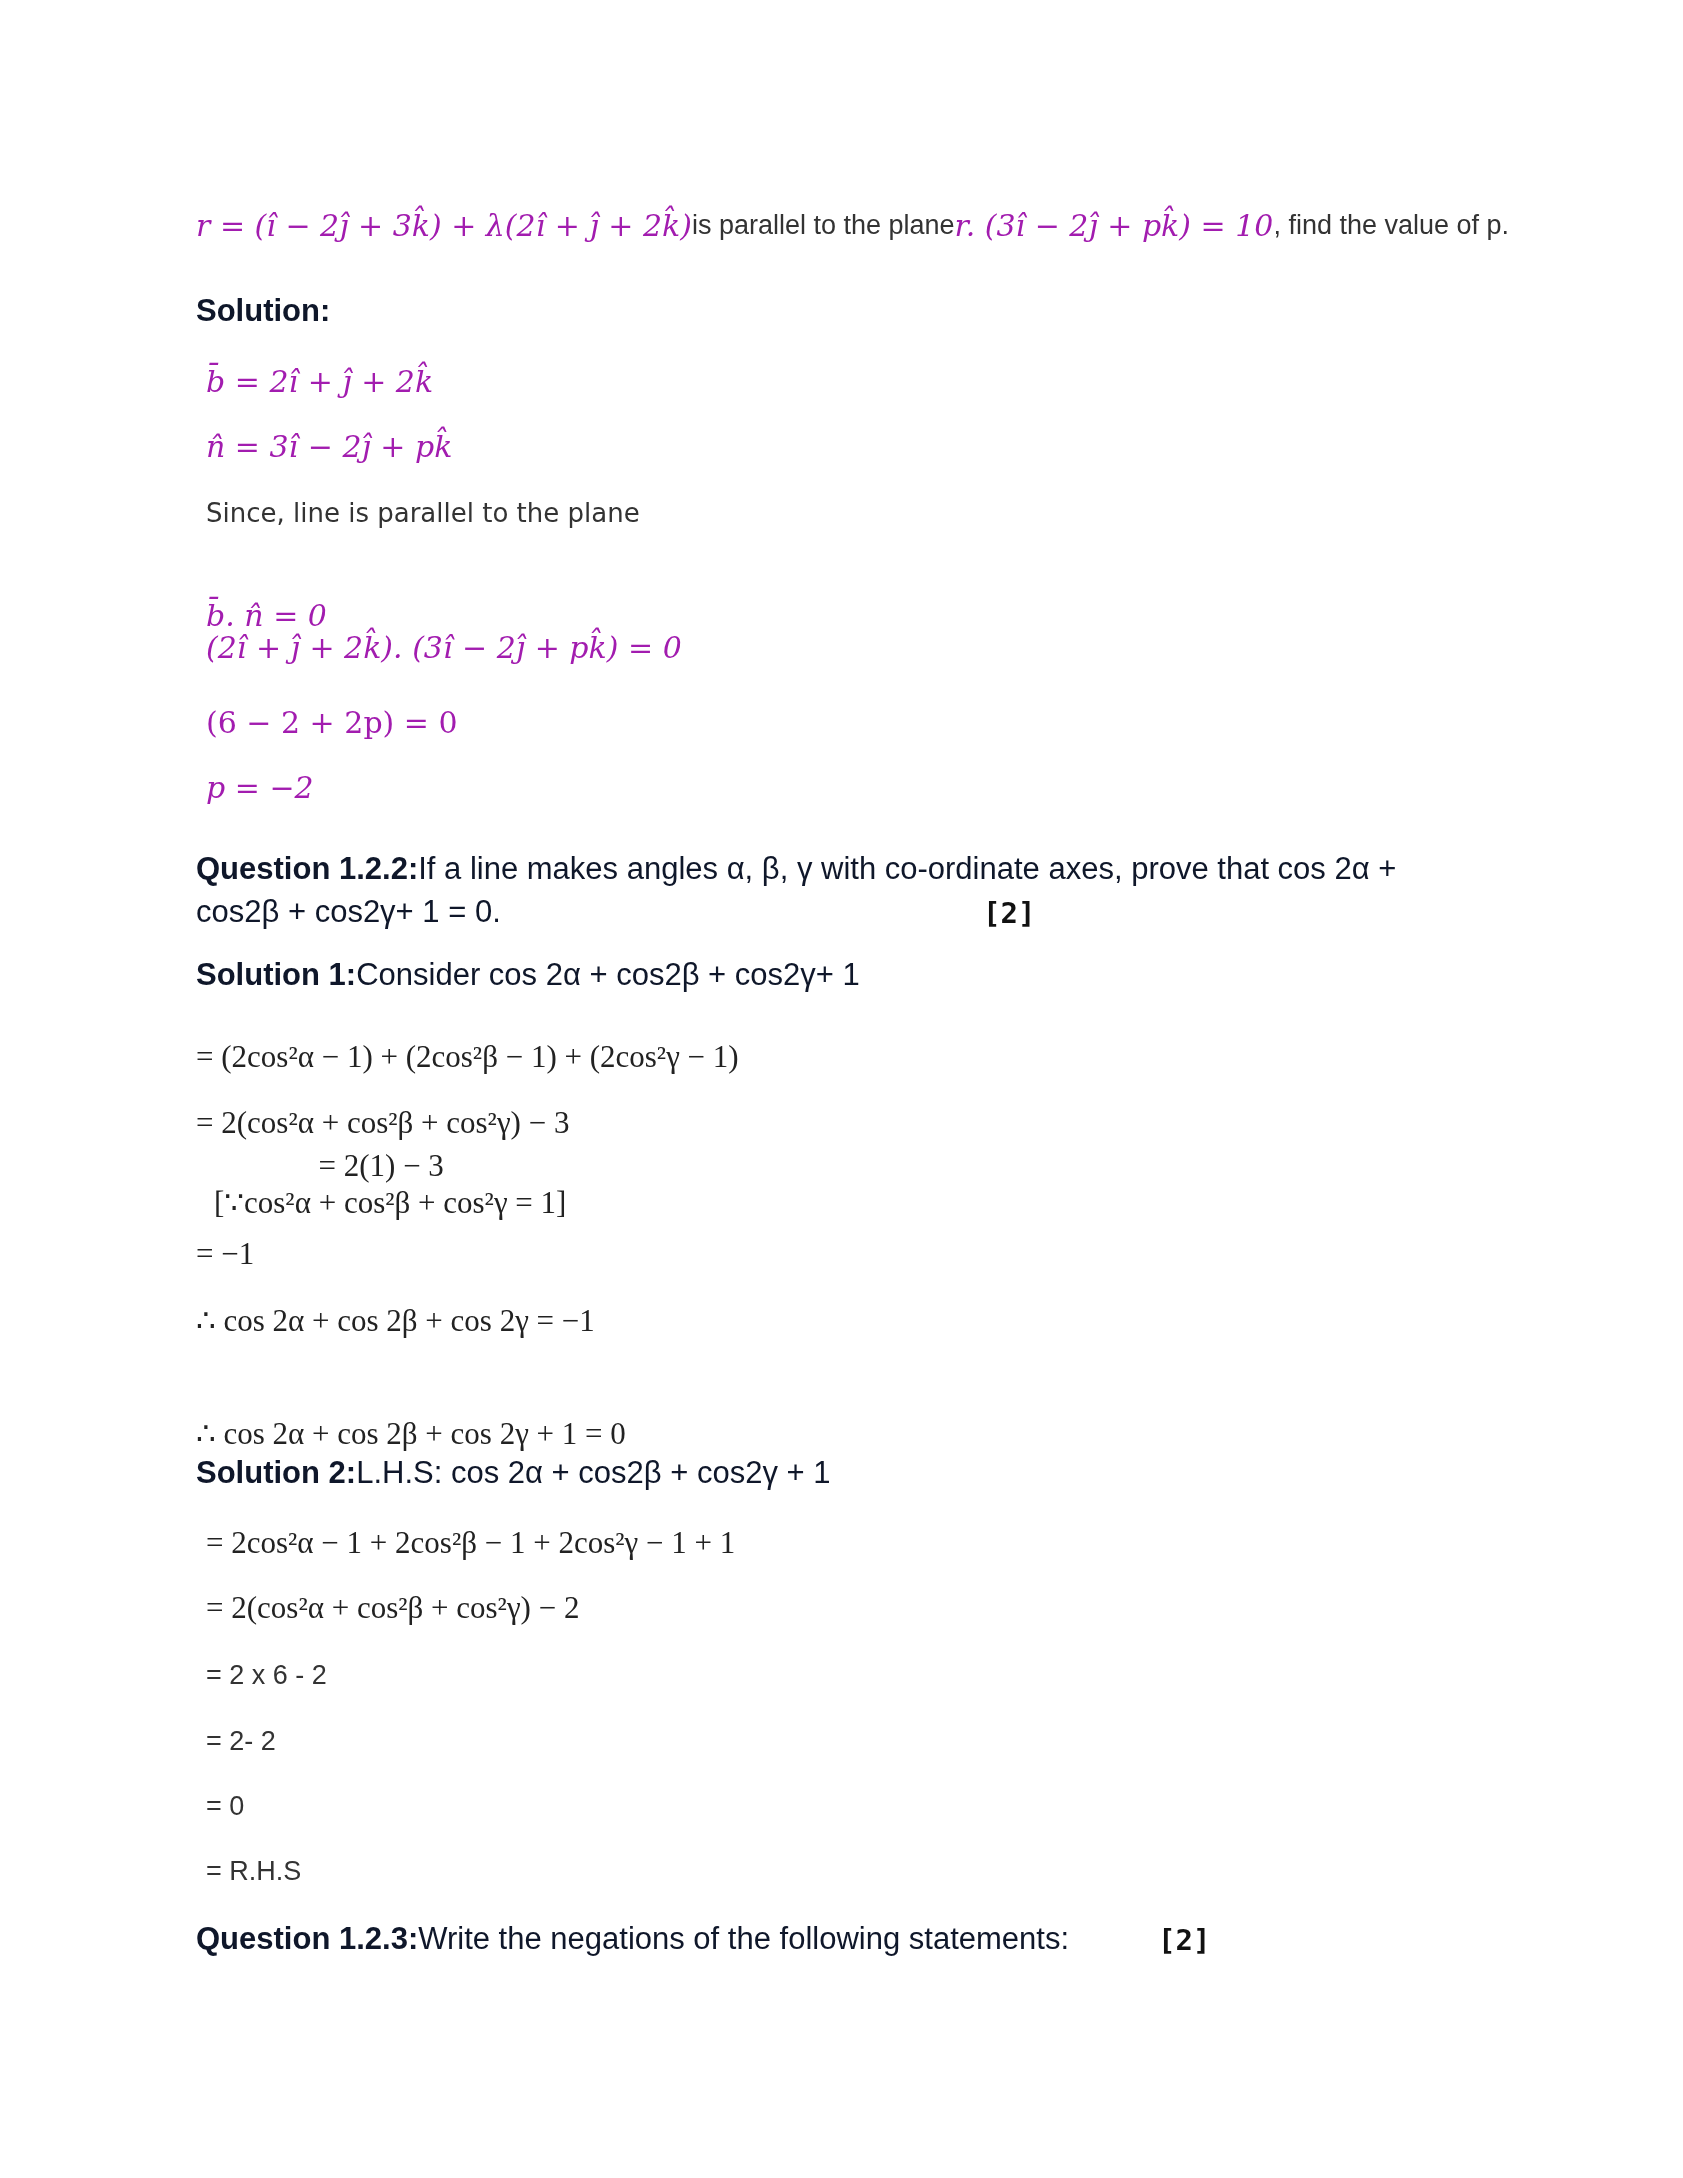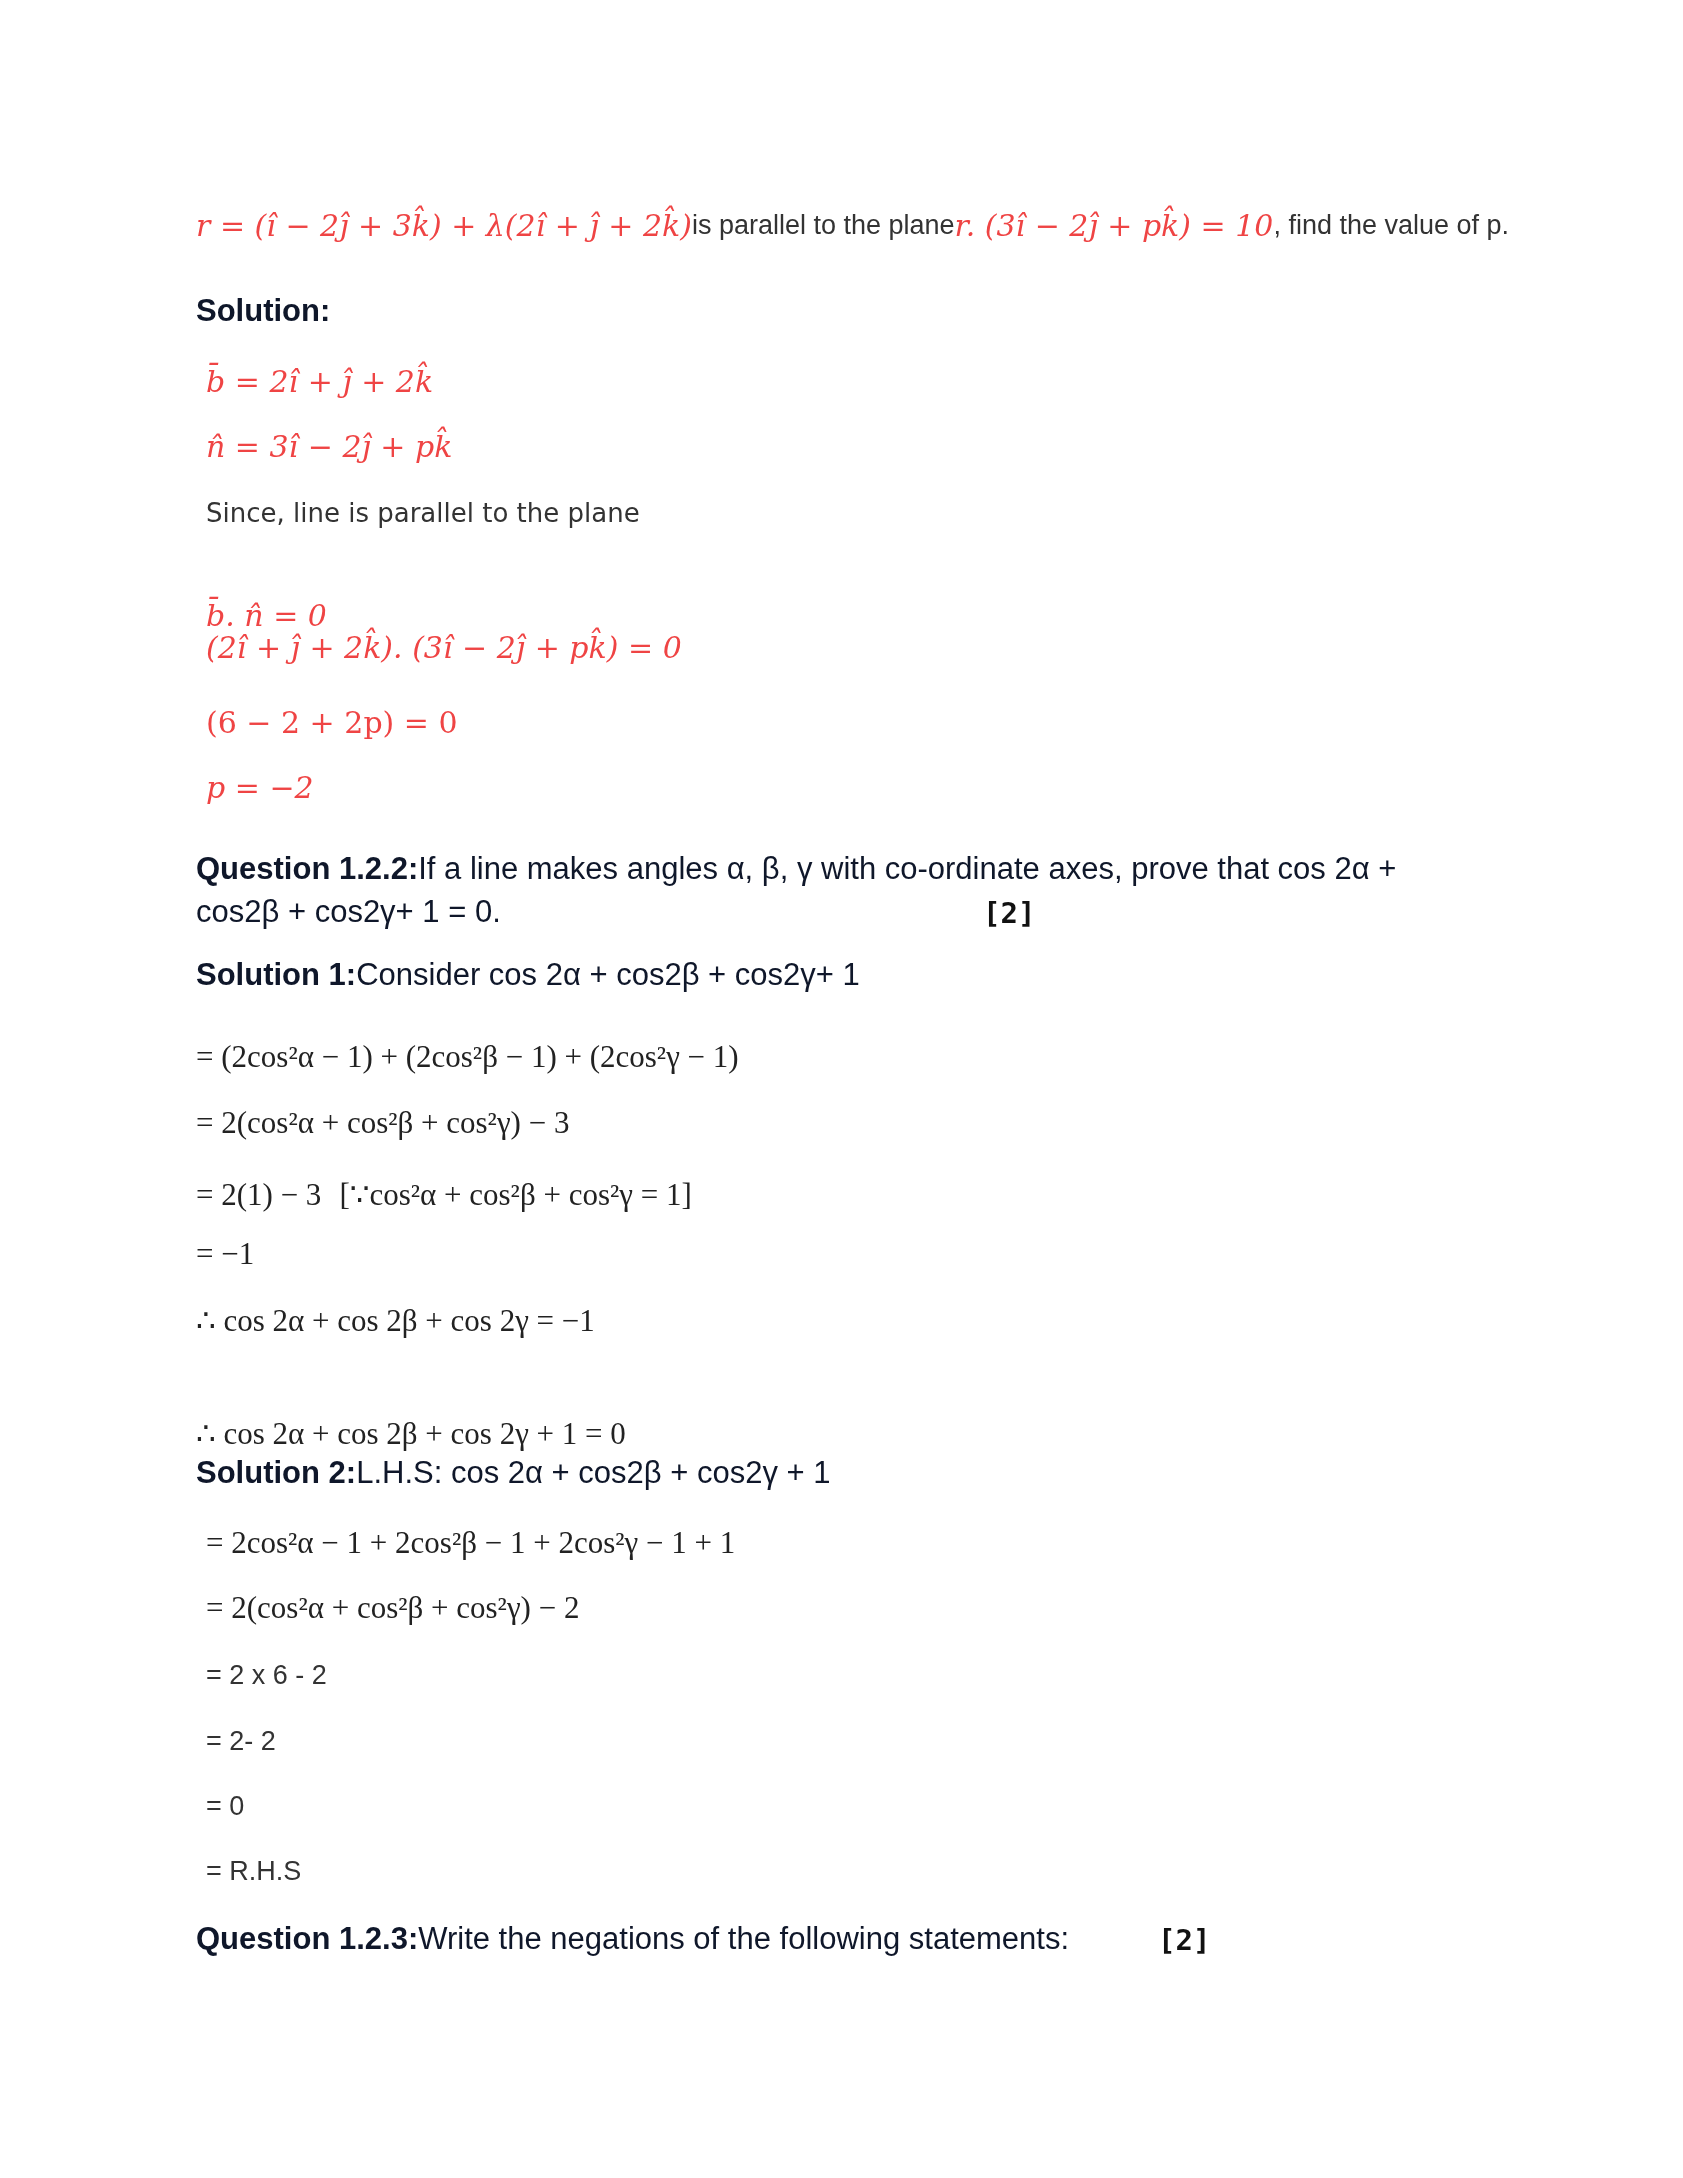--- a/index.html
+++ b/index.html
@@ -1,20 +1,20 @@
 <!DOCTYPE html>
 <html><head>
 <meta charset="utf-8">
 <style>
   html, body { margin:0; padding:0; background:#ffffff; }
   body { width:1683px; height:2178px; position:relative; overflow:hidden; color:#111; }
   .line { position:absolute; left:196px; white-space:nowrap; display:flex; align-items:center; }
   .sans { font-family:"Liberation Sans", sans-serif; font-size:31px; color:#0f172a; }
   .bold { font-weight:bold; }
-  .math { font-family:"DejaVu Serif", serif; font-size:30px; color:#ef4444; }
+  .math { font-family:"DejaVu Serif", serif; font-size:30px; color:#a21caf; }
   .mathsm { font-family:"Liberation Serif", serif; font-size:31px; color:#222; }
   .i { font-style:italic; }
   .small { font-family:"DejaVu Sans", sans-serif; font-size:26px; color:#333; }
   .light { font-family:"Liberation Sans", sans-serif; font-size:27px; color:#333; }
   .marks { font-family:"DejaVu Sans Mono", monospace; font-size:29px; color:#111; font-weight:bold; }
   .indent { left:206px; }
 </style>
 </head>
 <body>
 
@@ -43,21 +43,21 @@
   <span>cos2β + cos2γ+ 1 = 0.</span>
 </div>
 <div class="line marks" style="top:896px; left:983px;">[2]</div>
 
 <div class="line sans" style="top:957px;">
   <span class="bold">Solution 1:</span>
   <span> Consider cos 2α + cos2β + cos2γ+ 1</span>
 </div>
 <div class="line mathsm" style="top:1039px;">= (2cos²α − 1) + (2cos²β − 1) + (2cos²γ − 1)</div>
 <div class="line mathsm" style="top:1105px;">= 2(cos²α + cos²β + cos²γ) − 3</div>
-<div class="line mathsm" style="top:1176px;">
+<div class="line mathsm" style="top:1148px;flex-direction:column;">
   <span>= 2(1) − 3</span>
   <span style="margin-left:18px;">[∵cos²α + cos²β + cos²γ = 1]</span>
 </div>
 <div class="line mathsm" style="top:1236px;">= −1</div>
 <div class="line mathsm" style="top:1302px;">∴ cos 2α + cos 2β + cos 2γ = −1</div>
 <div class="line mathsm" style="top:1367px;margin-top:48px;">∴ cos 2α + cos 2β + cos 2γ + 1 = 0</div>
 
 <div class="line sans" style="top:1455px;">
   <span class="bold">Solution 2:</span>
   <span> L.H.S: cos 2α + cos2β + cos2γ + 1</span>

